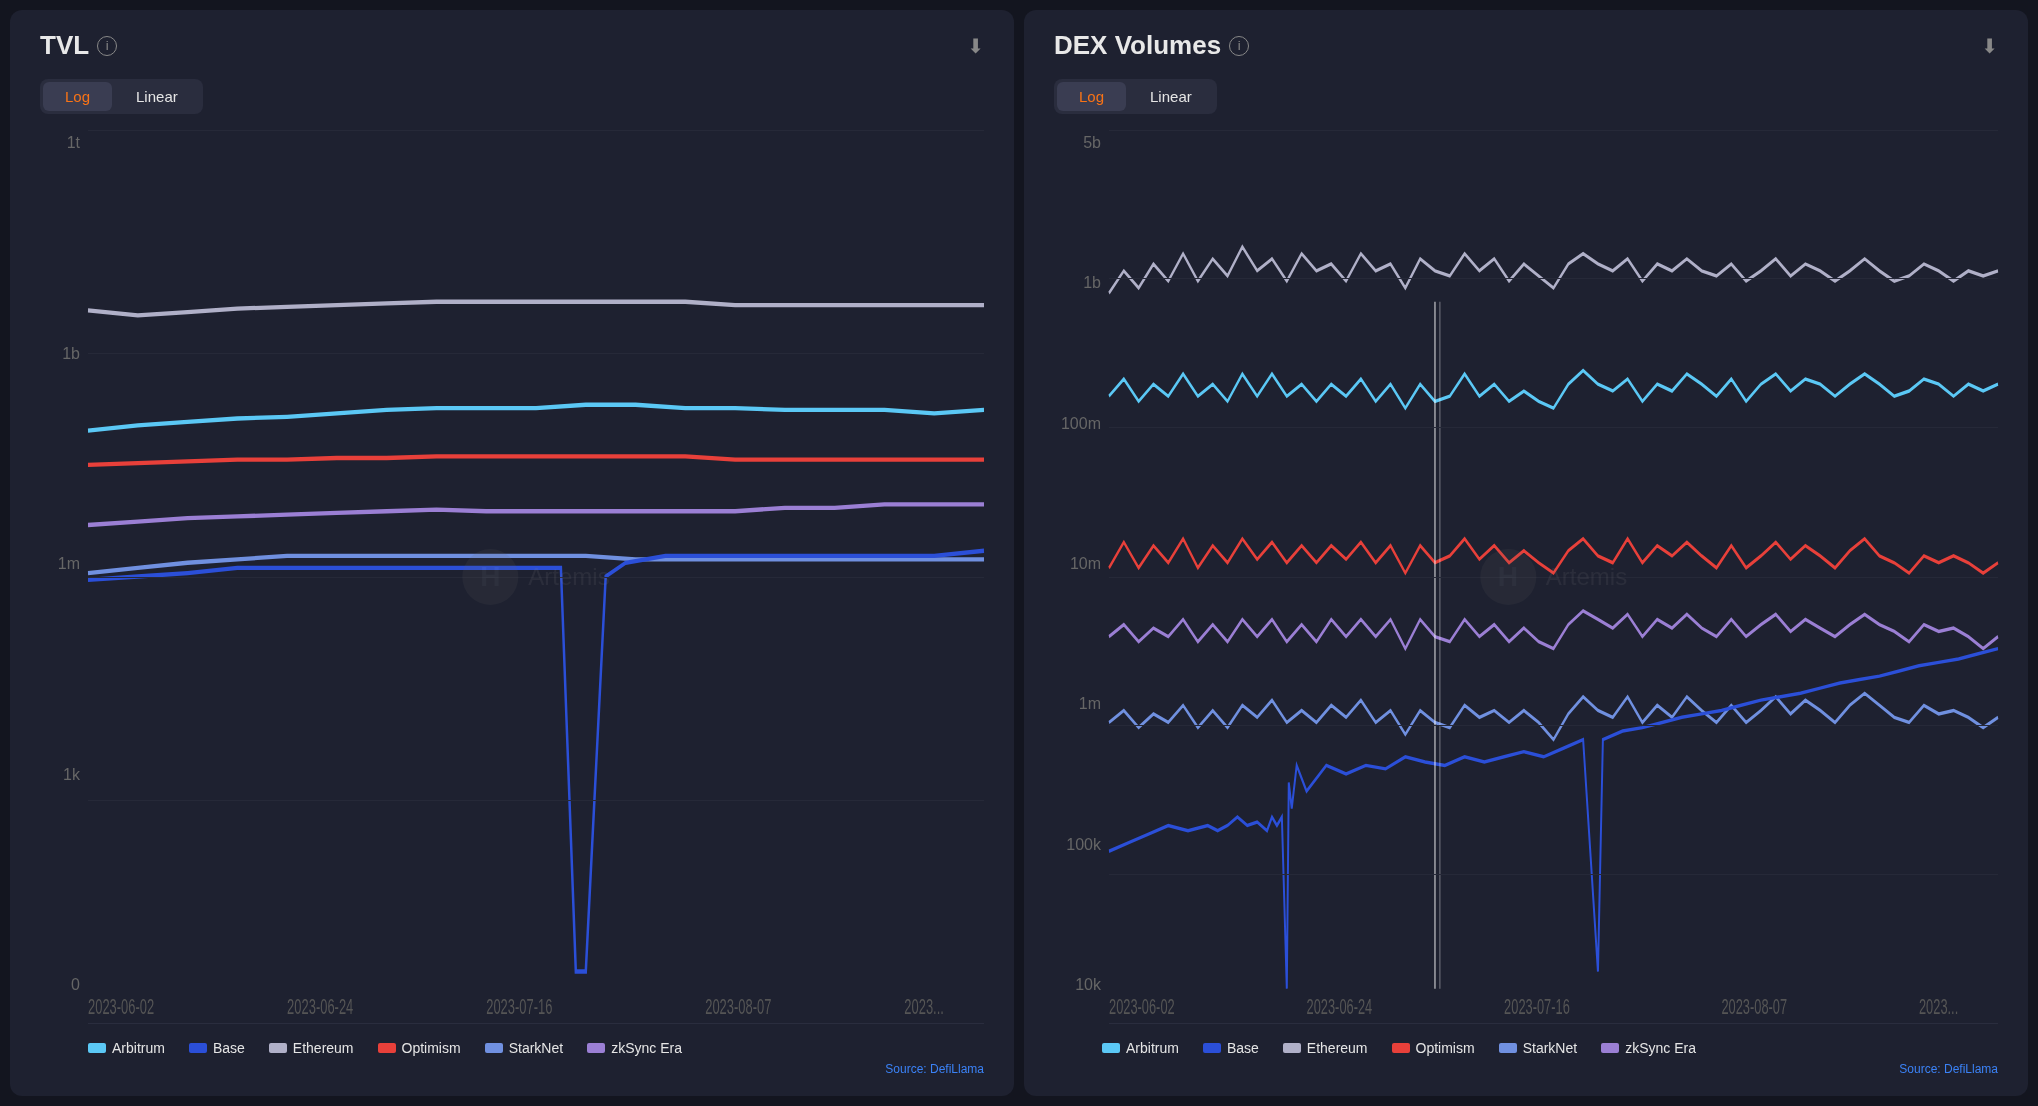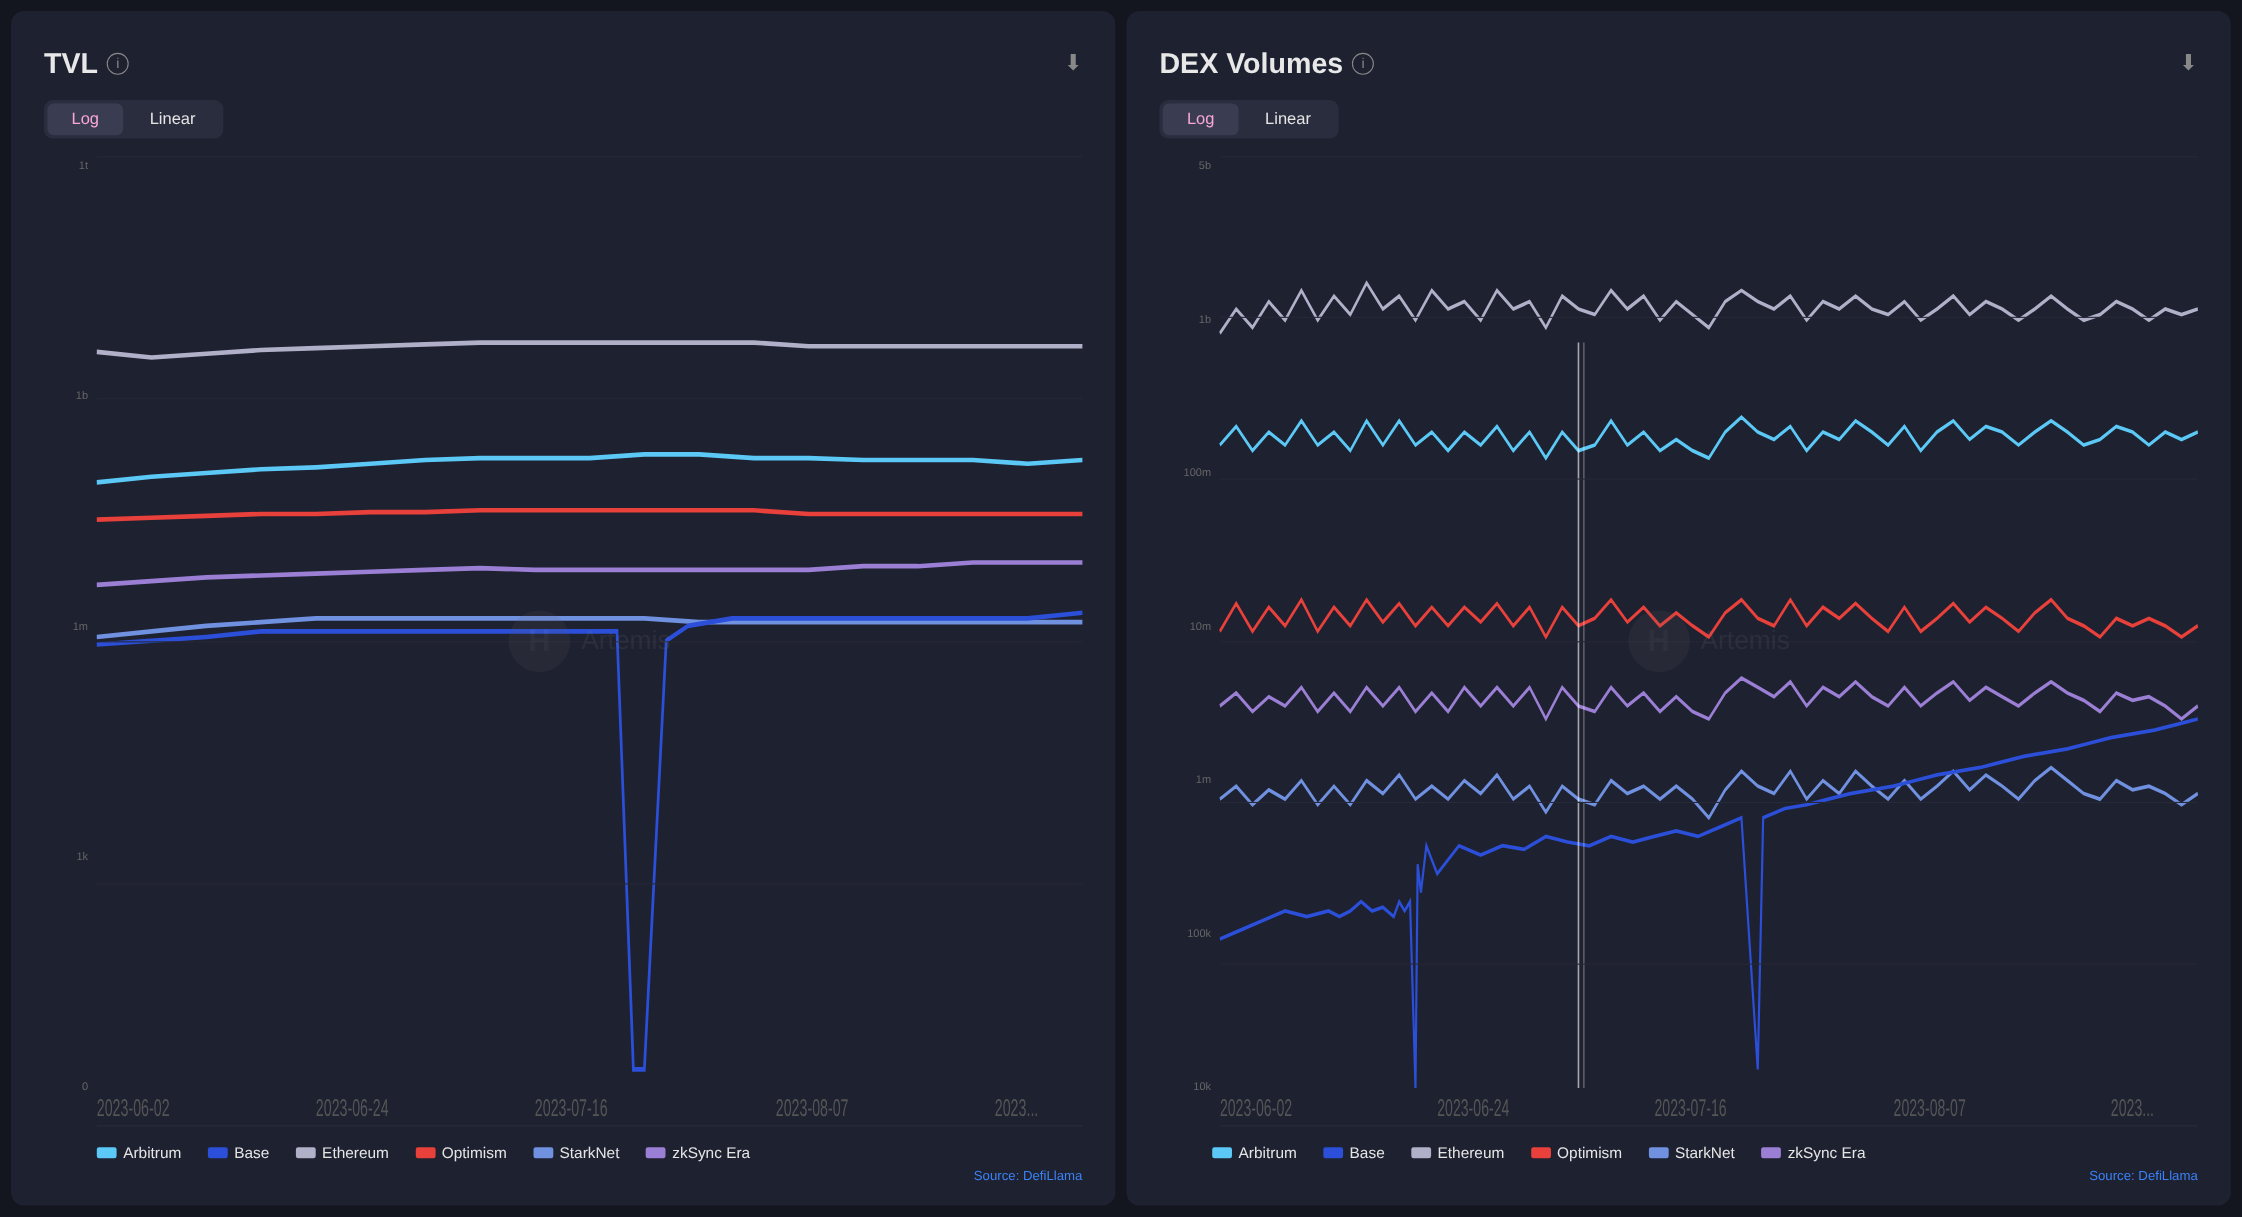--- a/index.html
+++ b/index.html
@@ -19,21 +19,21 @@
       width: 2038px;
       height: 1106px;
       background: #13151f;
       padding: 10px;
       gap: 10px;
     }
     .chart-panel {
       flex: 1;
       background: #1e2130;
       border-radius: 12px;
-      padding: 32px 30px 20px 30px;
+      padding: 20px 30px 20px 30px;
       display: flex;
       flex-direction: column;
       position: relative;
     }
     .panel-header {
       display: flex;
       justify-content: space-between;
       align-items: center;
       margin-bottom: 18px;
     }
@@ -75,39 +75,39 @@
       padding: 6px 22px;
       border-radius: 6px;
       border: none;
       cursor: pointer;
       font-size: 15px;
       font-weight: 500;
       transition: background 0.2s;
     }
     .toggle-btn.active {
       background: #3a3d52;
-      color: #f9a8d4;
+      color: #f97316;
     }
     .toggle-btn.inactive {
       background: transparent;
       color: #e5e5e5;
     }
     .chart-area {
       flex: 1;
       position: relative;
       display: flex;
     }
     .y-axis {
       width: 48px;
       display: flex;
       flex-direction: column;
       justify-content: space-between;
       align-items: flex-end;
       padding-right: 8px;
-      font-size: 10px;
+      font-size: 16px;
       color: #666;
       padding-bottom: 30px;
       padding-top: 4px;
     }
     .chart-inner {
       flex: 1;
       position: relative;
       border-bottom: 1px solid #2a2d3e;
     }
     .grid-line {

